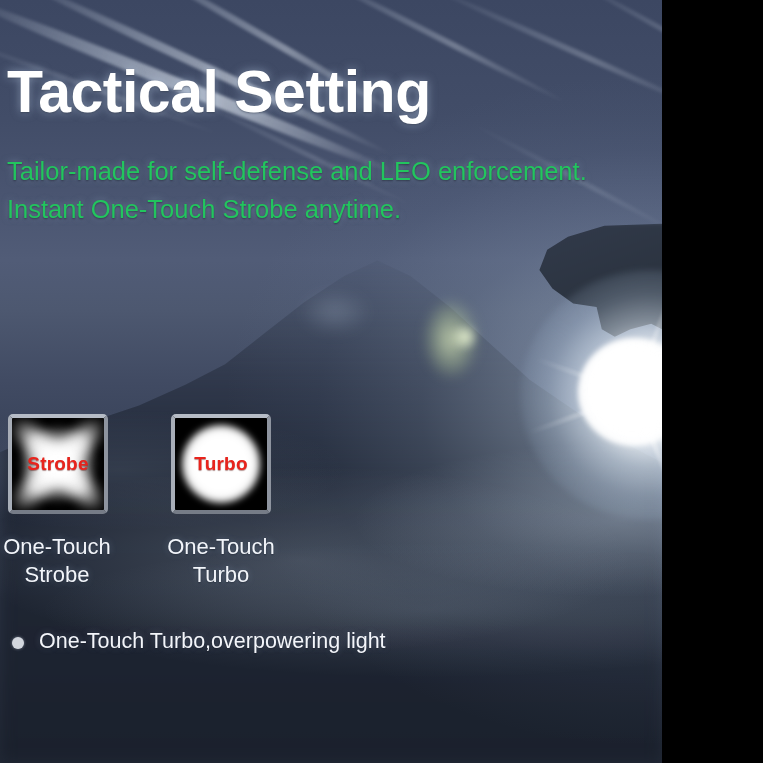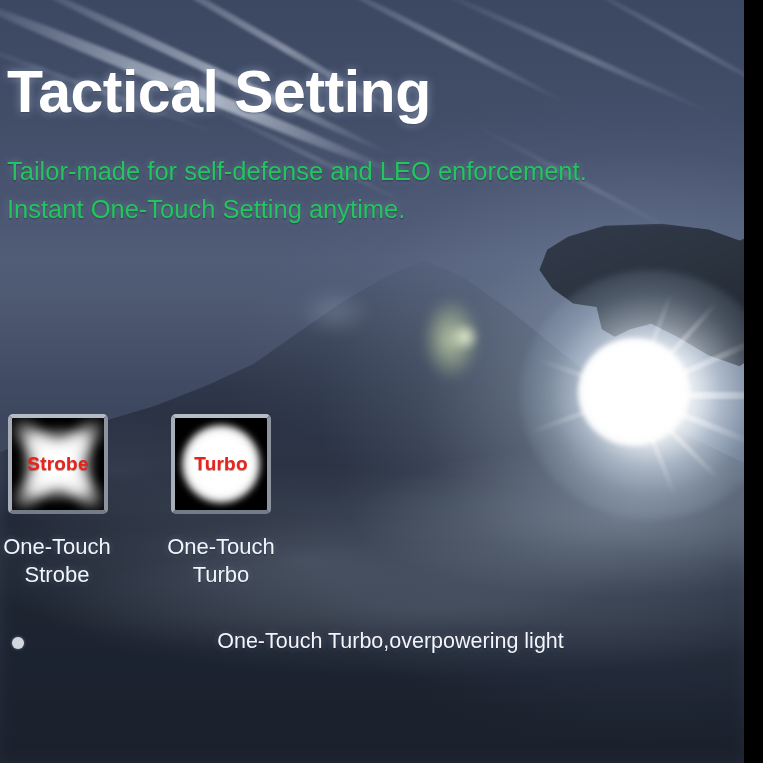--- a/index.html
+++ b/index.html
@@ -2,21 +2,21 @@
 <html><head>
 <meta charset="utf-8">
 <style>
   html, body {
     margin: 0;
     padding: 0;
     background: #000;
   }
   #stage {
     position: relative;
-    width: 744px;
+    width: 662px;
     height: 763px;
     overflow: hidden;
     font-family: "Liberation Sans", sans-serif;
     background: #3f4a64;
     text-decoration: underline;
   }
 
   
   .bg-layer {
     position: absolute;
@@ -272,21 +272,20 @@
   }
   #caption-strobe { left: -9px;  top: 533px; width: 132px; }
   #caption-turbo  { left: 155px; top: 533px; width: 132px; }
 
   
   #bullets {
     position: absolute;
     left: 6px;
     top: 627px;
     right: 2px;
-    text-align: center;
   }
   .bullet-row {
     position: relative;
     padding-left: 33px;
     margin-bottom: 12px;
   }
   .bullet-dot {
     position: absolute;
     left: 6px;
     top: 10px;
@@ -350,21 +349,21 @@
     <div class="ray" style="width:108px; height:5px; transform:rotate(-70deg); opacity:.55;"></div>
     <div class="ray" style="width:112px; height:5px; transform:rotate(160deg); opacity:.45;"></div>
     <div class="ray" style="width:104px; height:5px; transform:rotate(200deg); opacity:.40;"></div>
   </div>
   <div id="beam-core"></div>
 
   <div id="title">Tactical Setting</div>
 
   <div id="subtitle">
     <div>Tailor-made for self-defense and LEO enforcement.</div>
-    <div>Instant One-Touch Setting anytime.</div>
+    <div>Instant One-Touch Strobe anytime.</div>
   </div>
 
   <div class="badge" id="badge-strobe">
     <div class="badge-inner">
       <div class="xray" style="transform:rotate(45deg);"></div>
       <div class="xray" style="transform:rotate(-45deg);"></div>
       <div class="xglow"></div>
     </div>
     <div class="badge-label">Strobe</div>
   </div>

